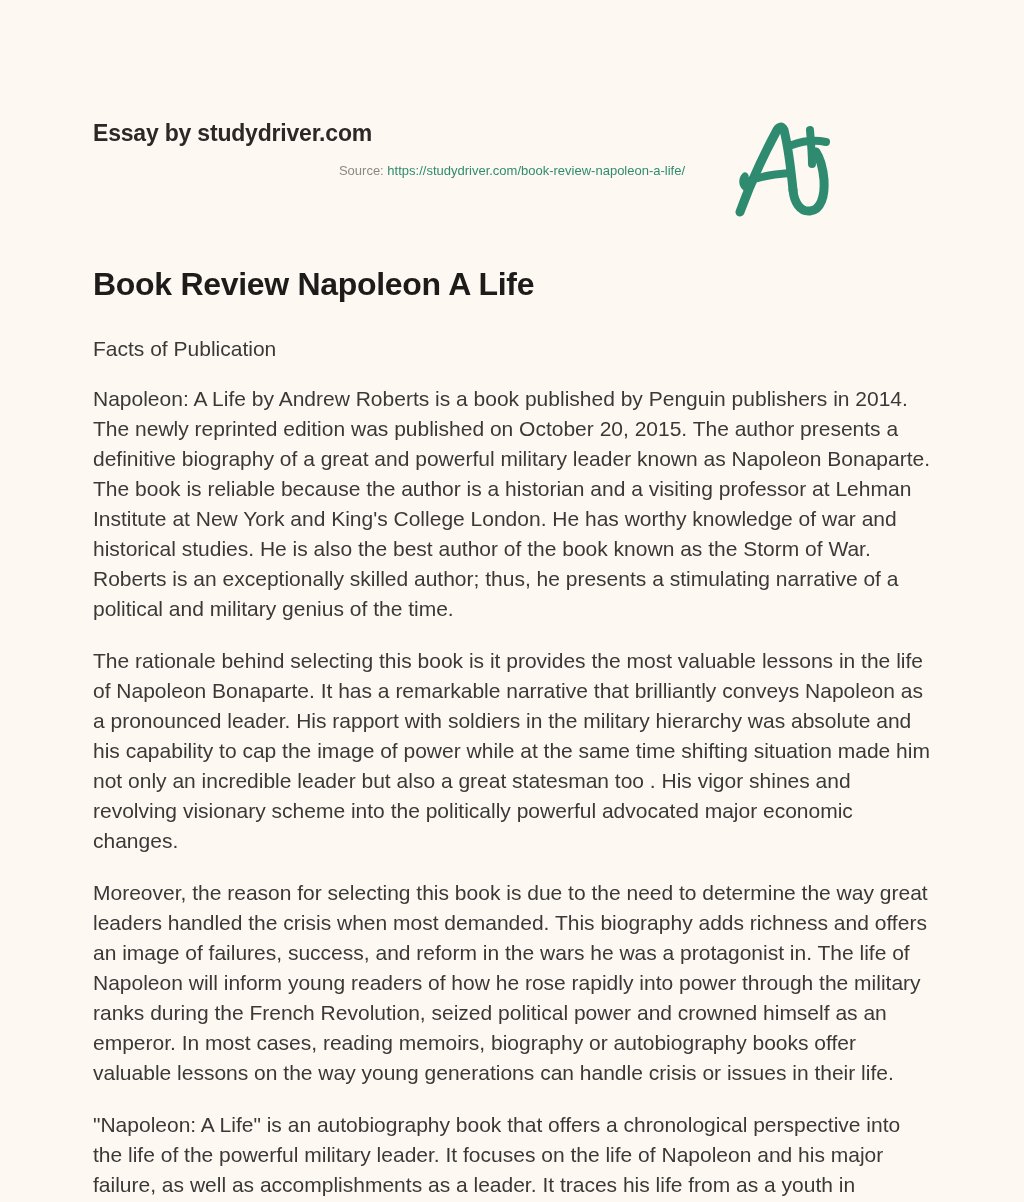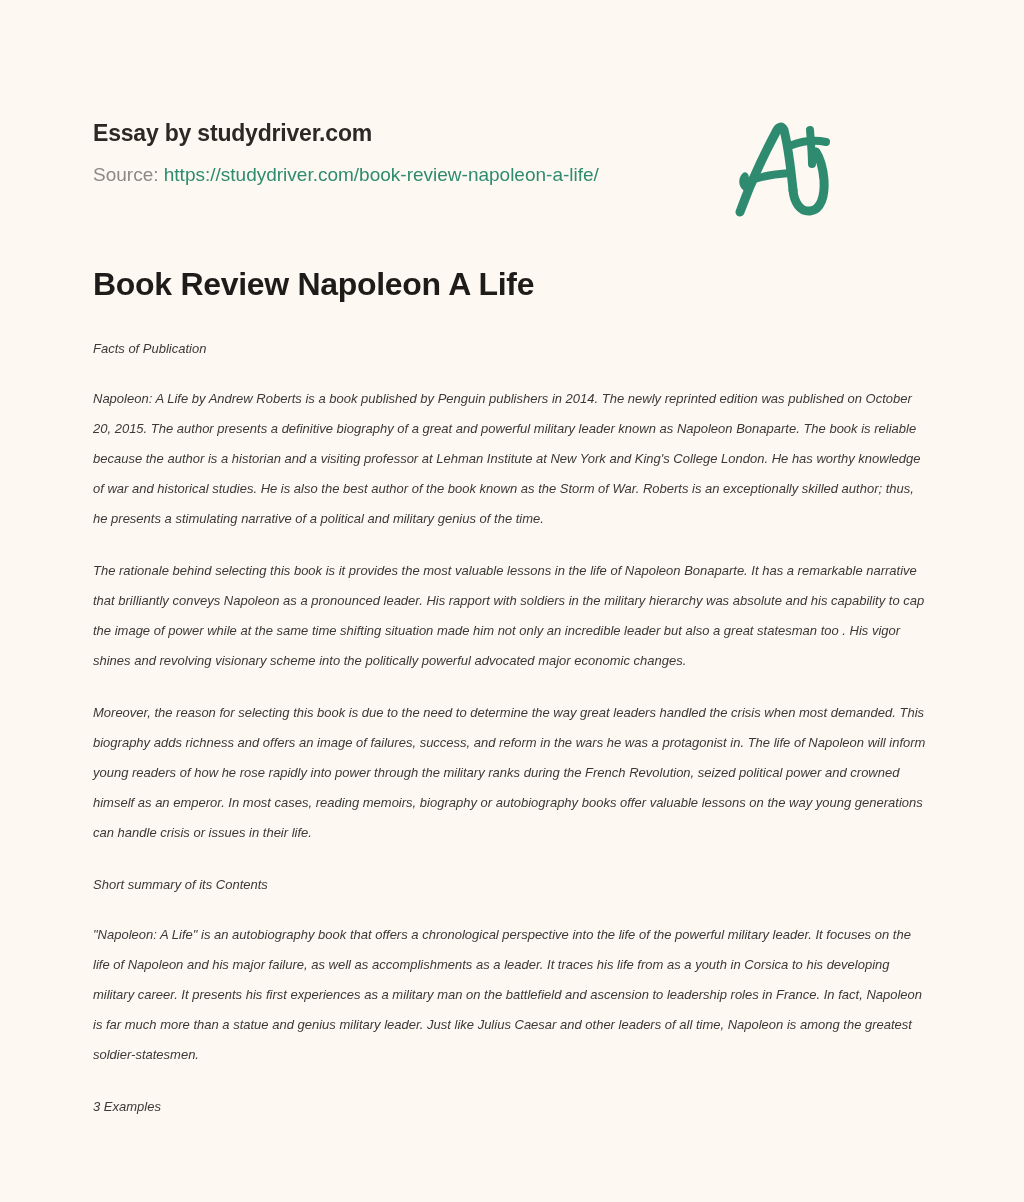--- a/index.html
+++ b/index.html
@@ -34,24 +34,25 @@
   .essay-by {
     font-size: 23px;
     font-weight: bold;
     color: #2b2826;
     letter-spacing: -0.2px;
     line-height: 1.2;
     margin: 0;
   }
   .source-line {
     margin-top: 15px;
-    font-size: 19px;
+    font-size: 13px;
     line-height: 1.3;
     color: #8a8986;
     white-space: nowrap;
+    text-align: center;
   }
   .source-label {
     color: #8a8986;
   }
   .source-url {
     color: #2e8b6f;
     text-decoration: none;
   }
 
   
@@ -77,27 +78,26 @@
     color: #1e1c1b;
     letter-spacing: -0.3px;
     line-height: 1.25;
   }
 
   
   .content {
     padding-top: 30px;
   }
   .block {
-    font-size: 13px;
+    font-size: 21px;
     line-height: 30px;
     color: #3b3937;
     margin: 0 0 22px 0;
     max-width: 845px;
     text-align: left;
-    font-style: italic;
   }
   .block.section-heading {
     margin-bottom: 20px;
   }
 </style>
 </head>
 <body>
 
 <div class="page">
 
@@ -128,19 +128,18 @@
     </div>
   </div>
 
   <h1 class="doc-title">Book Review Napoleon A Life</h1>
 
   <div class="content">
     <div class="block section-heading">Facts of Publication</div>
     <div class="block">Napoleon: A Life by Andrew Roberts is a book published by Penguin publishers in 2014. The newly reprinted edition was published on October 20, 2015. The author presents a definitive biography of a great and powerful military leader known as Napoleon Bonaparte. The book is reliable because the author is a historian and a visiting professor at Lehman Institute at New York and King's College London. He has worthy knowledge of war and historical studies. He is also the best author of the book known as the Storm of War. Roberts is an exceptionally skilled author; thus, he presents a stimulating narrative of a political and military genius of the time.</div>
     <div class="block">The rationale behind selecting this book is it provides the most valuable lessons in the life of Napoleon Bonaparte. It has a remarkable narrative that brilliantly conveys Napoleon as a pronounced leader. His rapport with soldiers in the military hierarchy was absolute and his capability to cap the image of power while at the same time shifting situation made him not only an incredible leader but also a great statesman too . His vigor shines and revolving visionary scheme into the politically powerful advocated major economic changes.</div>
     <div class="block">Moreover, the reason for selecting this book is due to the need to determine the way great leaders handled the crisis when most demanded. This biography adds richness and offers an image of failures, success, and reform in the wars he was a protagonist in. The life of Napoleon will inform young readers of how he rose rapidly into power through the military ranks during the French Revolution, seized political power and crowned himself as an emperor. In most cases, reading memoirs, biography or autobiography books offer valuable lessons on the way young generations can handle crisis or issues in their life.</div>
-    <div class="block section-heading">Short summary of its Contents</div>
     <div class="block">"Napoleon: A Life" is an autobiography book that offers a chronological perspective into the life of the powerful military leader. It focuses on the life of Napoleon and his major failure, as well as accomplishments as a leader. It traces his life from as a youth in Corsica to his developing military career. It presents his first experiences as a military man on the battlefield and ascension to leadership roles in France. In fact, Napoleon is far much more than a statue and genius military leader. Just like Julius Caesar and other leaders of all time, Napoleon is among the greatest soldier-statesmen.</div>
     <div class="block section-heading">3 Examples</div>
 
   </div>
 
 </div>
 
 </body></html>

